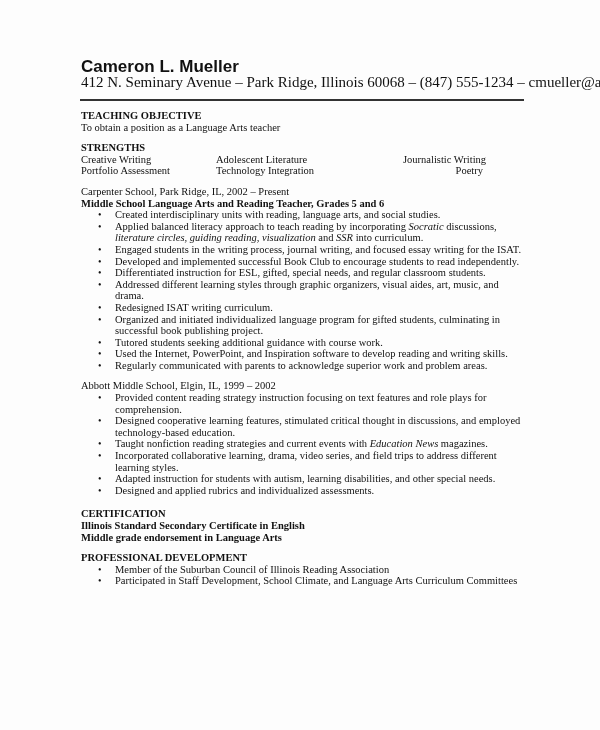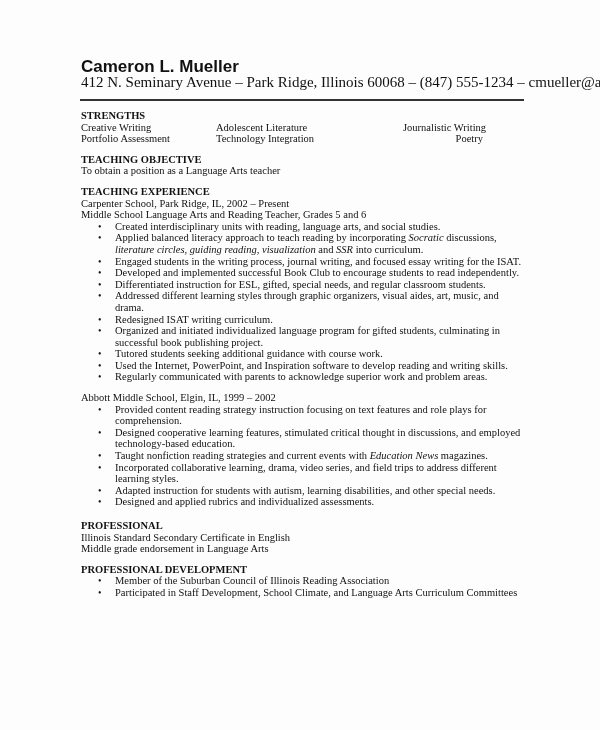--- a/index.html
+++ b/index.html
@@ -12,60 +12,59 @@
   .name {
     font-family:"Liberation Sans", sans-serif; font-weight:bold;
     font-size:17px; line-height:19px; margin:0;
   }
   .contact { font-size:15px; line-height:12px; margin:0; white-space:nowrap; }
   .rule { height:2px; background:#333; margin:11px 0 0 -1px; width:444px; }
   .section { margin-top:9px; font-size:10.5px; line-height:11.6px; }
   .section.first { margin-top:9px; }
   .heading { font-weight:bold; margin:0; }
   .line { margin:0; white-space:nowrap; }
-  .bold { font-weight:normal; }
+  .bold { font-weight:bold; }
   .strengths-grid { position:relative; height:23.2px; }
   .strengths-grid .cell { position:absolute; white-space:nowrap; }
   ul.bullets { list-style:none; margin:0; padding:0; }
   ul.bullets li { position:relative; padding-left:34px; margin:0; }
   ul.bullets li .dot {
     position:absolute; left:17px; top:0; font-size:10px;
   }
   .job-gap { margin-top:9px; }
   i { }
 </style>
 </head>
 <body>
 
 <div class="page">
   <div class="content">
 
     <h1 class="name">Cameron L. Mueller</h1>
     <p class="contact">412 N. Seminary Avenue – Park Ridge, Illinois 60068  – (847) 555-1234 – cmueller@aol.com</p>
     <div class="rule"></div>
 
+    <div class="section first">
+      <p class="heading">TEACHING OBJECTIVE</p>
+      <p class="line">To obtain a position as a Language Arts teacher</p>
+    </div>
+
     <div class="section">
       <p class="heading">STRENGTHS</p>
       <div class="strengths-grid">
         <span class="cell" style="left:0;top:0">Creative Writing</span>
         <span class="cell" style="left:135px;top:0">Adolescent Literature</span>
         <span class="cell" style="left:322px;top:0">Journalistic Writing</span>
         <span class="cell" style="left:0;top:11.6px">Portfolio Assessment</span>
         <span class="cell" style="left:135px;top:11.6px">Technology Integration</span>
         <span class="cell" style="right:42px;top:11.6px">Poetry</span>
       </div>
     </div>
 
-    <div class="section first">
-      <p class="heading">TEACHING OBJECTIVE</p>
-      <p class="line">To obtain a position as a Language Arts teacher</p>
-    </div>
-
     <div class="section">
-      <p class="heading">TEACHING EXPERIENCE</p>
 
       <div>
         <p class="line">Carpenter School, Park Ridge, IL, 2002 – Present</p>
         <p class="line bold">Middle School Language Arts and Reading Teacher, Grades 5 and 6</p>
         <ul class="bullets">
           <li><span class="dot">•</span><span>Created interdisciplinary units with reading, language arts, and social studies.</span></li>
           <li><span class="dot">•</span><span>Applied balanced literacy approach to teach reading by incorporating </span><i>Socratic</i><span> discussions, </span><i>literature circles, guiding reading, visualization</i><span> and </span><i>SSR</i><span> into curriculum.</span></li>
           <li><span class="dot">•</span><span>Engaged students in the writing process, journal writing, and focused essay writing for the ISAT.</span></li>
           <li><span class="dot">•</span><span>Developed and implemented successful Book Club to encourage students to read independently.</span></li>
           <li><span class="dot">•</span><span>Differentiated instruction for ESL, gifted, special needs, and regular classroom students.</span></li>
@@ -85,21 +84,21 @@
           <li><span class="dot">•</span><span>Designed cooperative learning features, stimulated critical thought in discussions, and employed technology-based education.</span></li>
           <li><span class="dot">•</span><span>Taught nonfiction reading strategies and current events with </span><i>Education News</i><span> magazines.</span></li>
           <li><span class="dot">•</span><span>Incorporated collaborative learning, drama, video series, and field trips to address different learning styles.</span></li>
           <li><span class="dot">•</span><span>Adapted instruction for students with autism, learning disabilities, and other special needs.</span></li>
           <li><span class="dot">•</span><span>Designed and applied rubrics and individualized assessments.</span></li>
         </ul>
       </div>
     </div>
 
     <div class="section" style="margin-top:12px">
-      <p class="heading">PROFESSIONAL</p>
+      <p class="heading">CERTIFICATION</p>
       <p class="line bold">Illinois Standard Secondary Certificate in English</p>
       <p class="line bold">Middle grade endorsement in Language Arts</p>
     </div>
 
 
     <div class="section">
       <p class="heading">PROFESSIONAL DEVELOPMENT</p>
       <ul class="bullets">
         <li><span class="dot">•</span><span>Member of the Suburban Council of Illinois Reading Association</span></li>
         <li><span class="dot">•</span><span>Participated in Staff Development, School Climate, and Language Arts Curriculum Committees</span></li>

